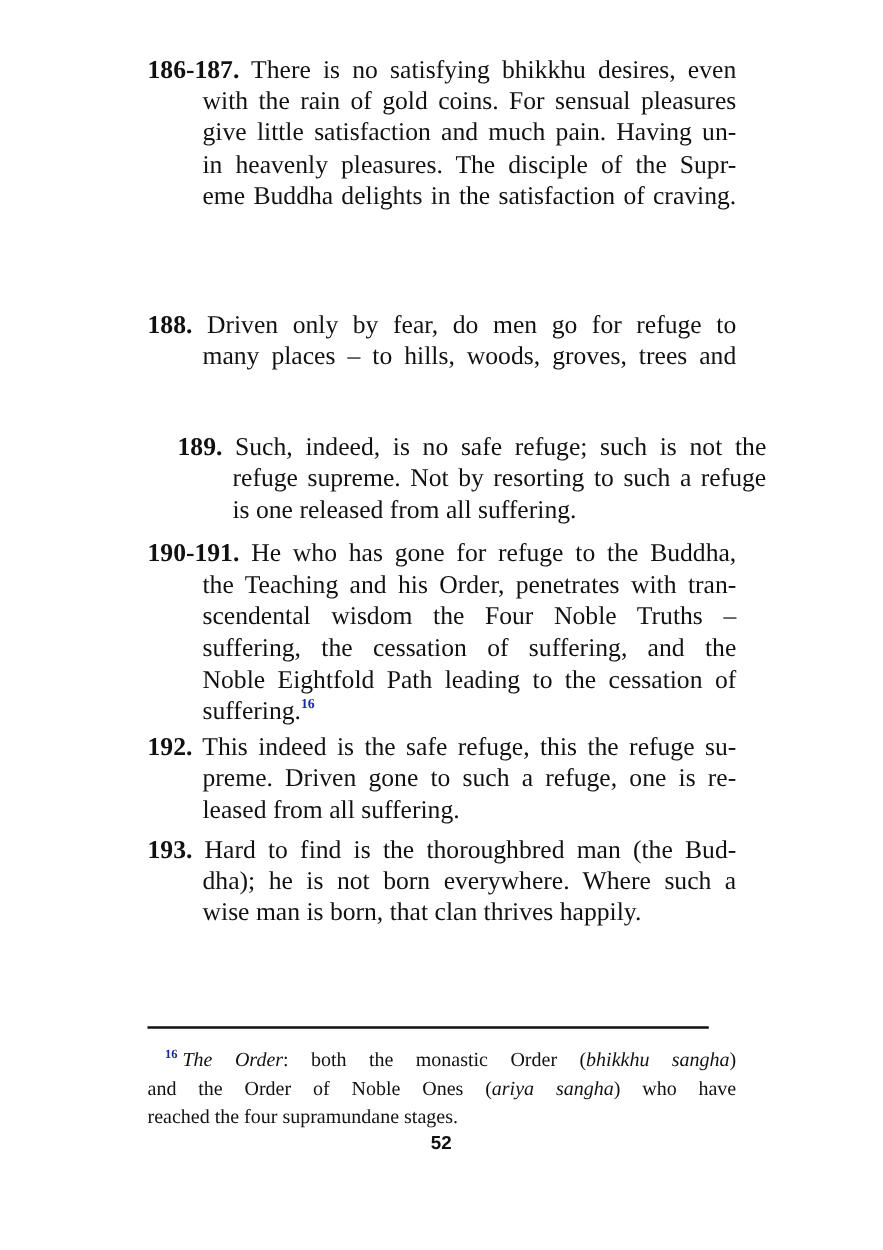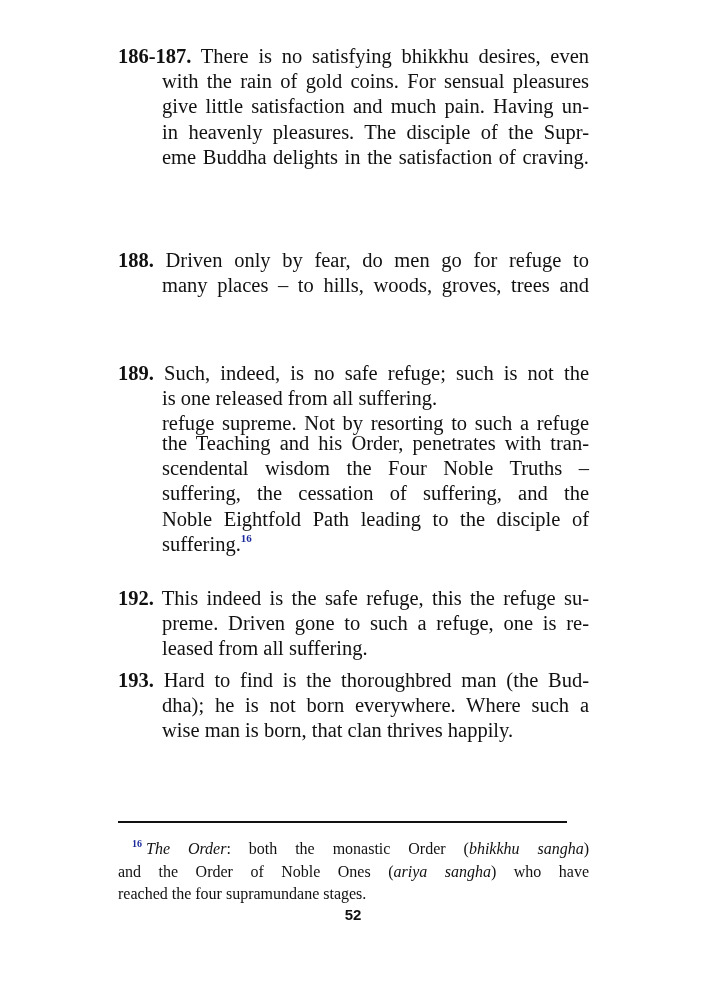--- a/index.html
+++ b/index.html
@@ -31,31 +31,32 @@
   <span class="line indent">give little satisfaction and much pain. Having un-</span>
   <span class="line indent">in heavenly pleasures. The disciple of the Supr-</span>
   <span class="line indent">eme Buddha delights in the satisfaction of craving.</span>
 </div>
 
 <div class="verse" style="top:248px;">
   <span class="line"><span class="num">188.</span> <span>Driven only by fear, do men go for refuge to</span></span>
   <span class="line indent">many places – to hills, woods, groves, trees and</span>
 </div>
 
-<div class="verse" style="top:361px;">
+<div class="verse" style="top:346px;margin-left:24px;">
   <span class="line"><span class="num">189.</span> <span>Such, indeed, is no safe refuge; such is not the</span></span>
+  <span class="line indent">refuge supreme. Not by resorting to such a refuge</span>
   <span class="line indent last">is one released from all suffering.</span>
-  <span class="line indent">refuge supreme. Not by resorting to such a refuge</span>
 </div>
 
 <div class="verse" style="top:431px;">
+  <span class="line"><span class="num">190-191.</span> <span>He who has gone for refuge to the Buddha,</span></span>
   <span class="line indent">the Teaching and his Order, penetrates with tran-</span>
   <span class="line indent">scendental wisdom the Four Noble Truths –</span>
   <span class="line indent">suffering, the cessation of suffering, and the</span>
-  <span class="line indent">Noble Eightfold Path leading to the disciple of</span>
+  <span class="line indent">Noble Eightfold Path leading to the cessation of</span>
   <span class="line indent last"><span>suffering.</span><sup class="fnref">16</sup></span>
 </div>
 
 <div class="verse" style="top:586px;">
   <span class="line"><span class="num">192.</span> <span>This indeed is the safe refuge, this the refuge su-</span></span>
   <span class="line indent">preme. Driven gone to such a refuge, one is re-</span>
   <span class="line indent last">leased from all suffering.</span>
 </div>
 
 <div class="verse" style="top:668px;">

